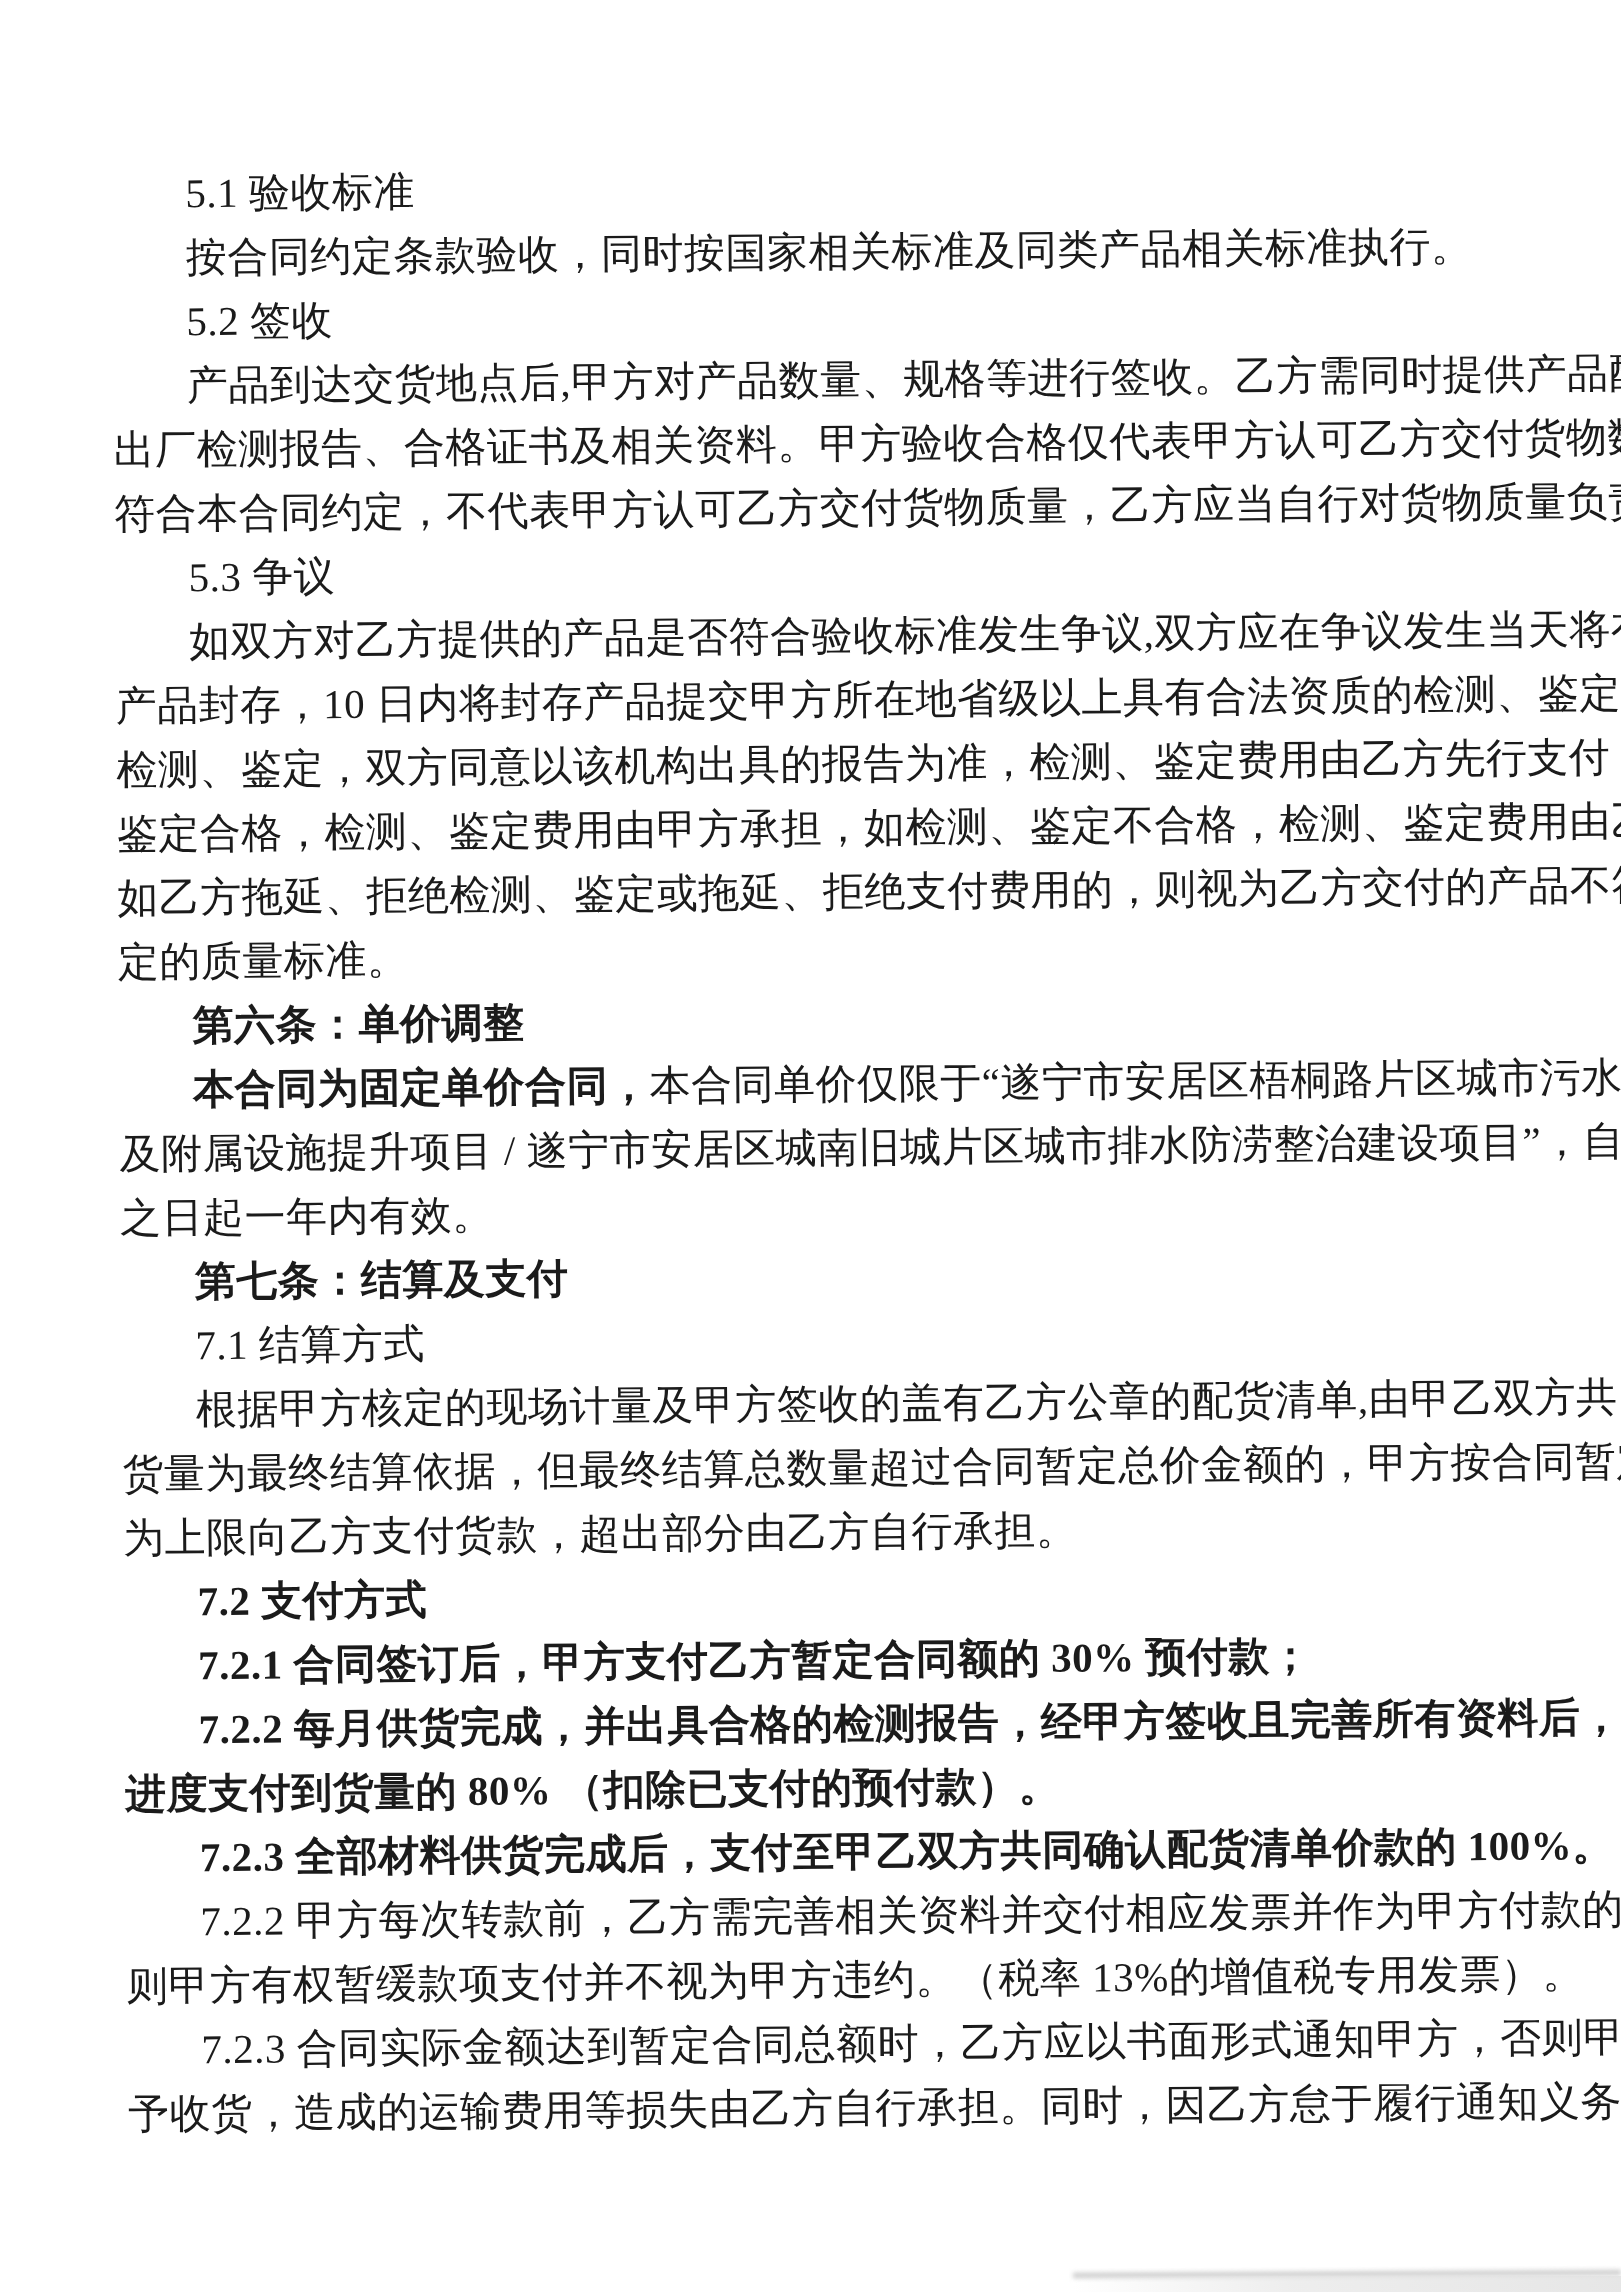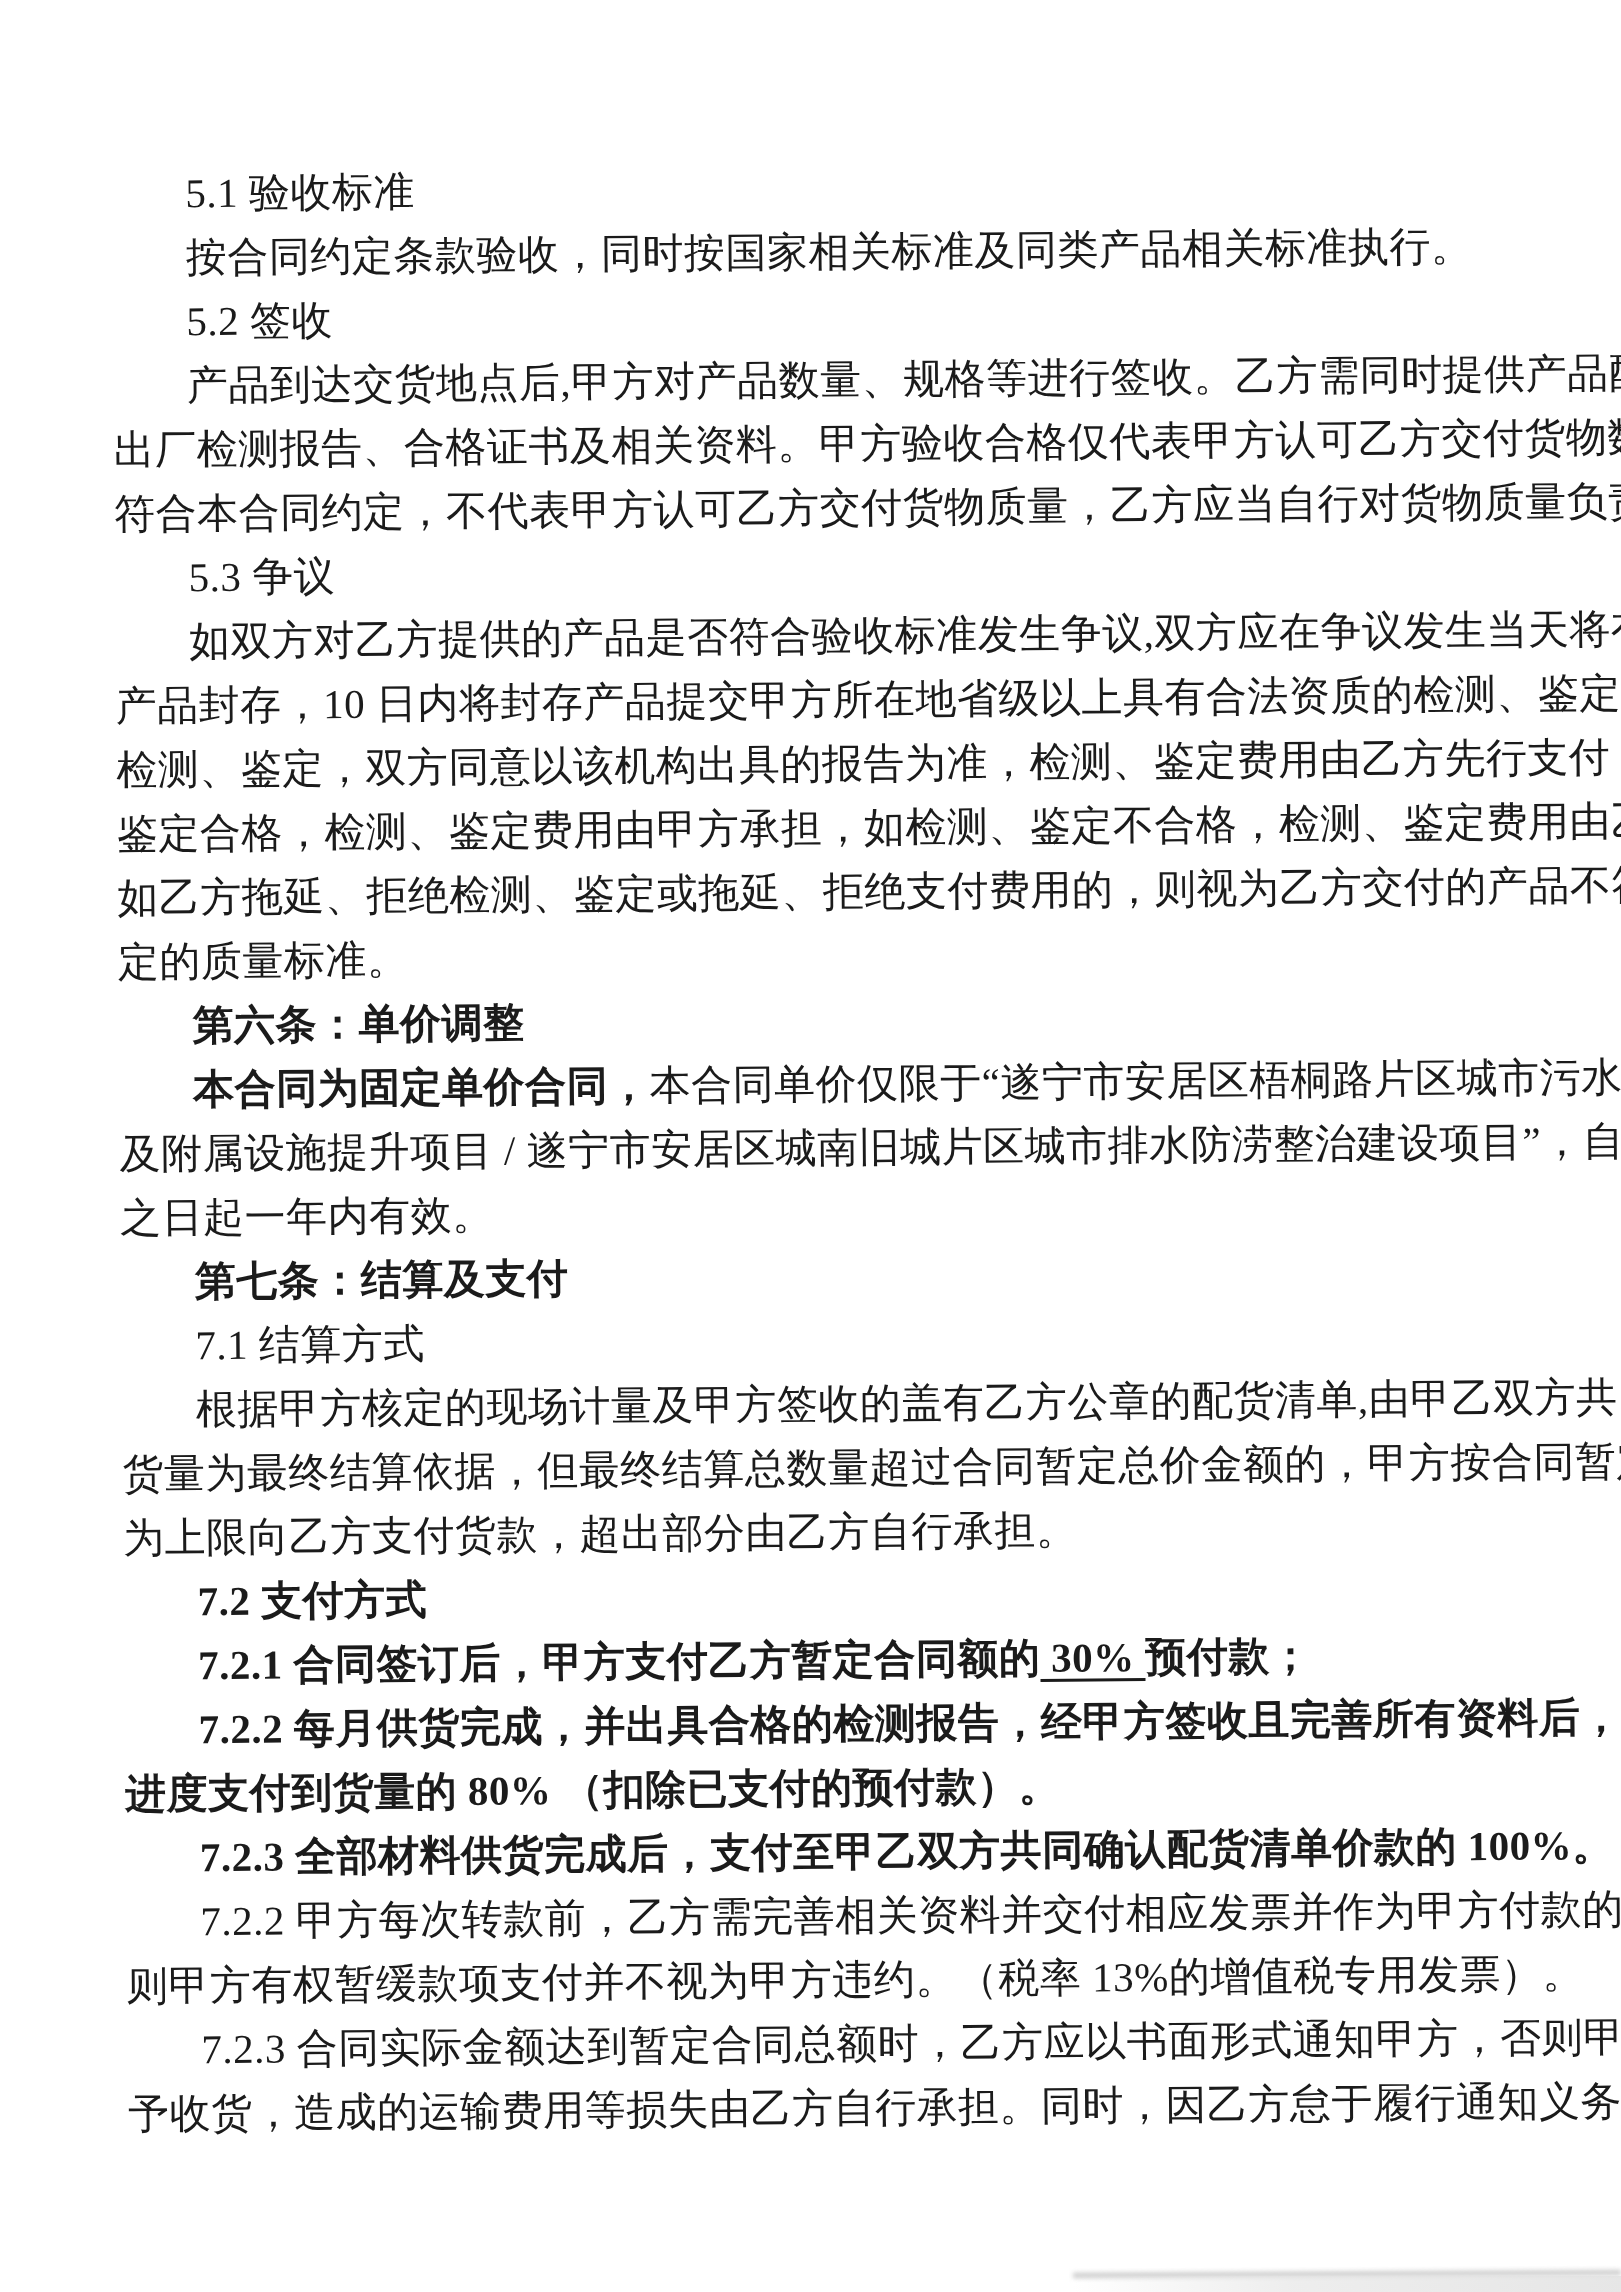--- a/index.html
+++ b/index.html
@@ -37,21 +37,20 @@
     line-height: 64px;
     white-space: nowrap;
   }
   .line.indent {
     padding-left: 74px;
   }
   .seg.b {
     font-weight: 700;
   }
   .seg.u {
-    text-decoration: underline;
     text-underline-offset: 6.9px;
     text-decoration-thickness: 2.9px;
   }
   
   .shadow-band {
     position: absolute;
     left: 1073px;
     top: 2271px;
     width: 548px;
     height: 5.9px;

